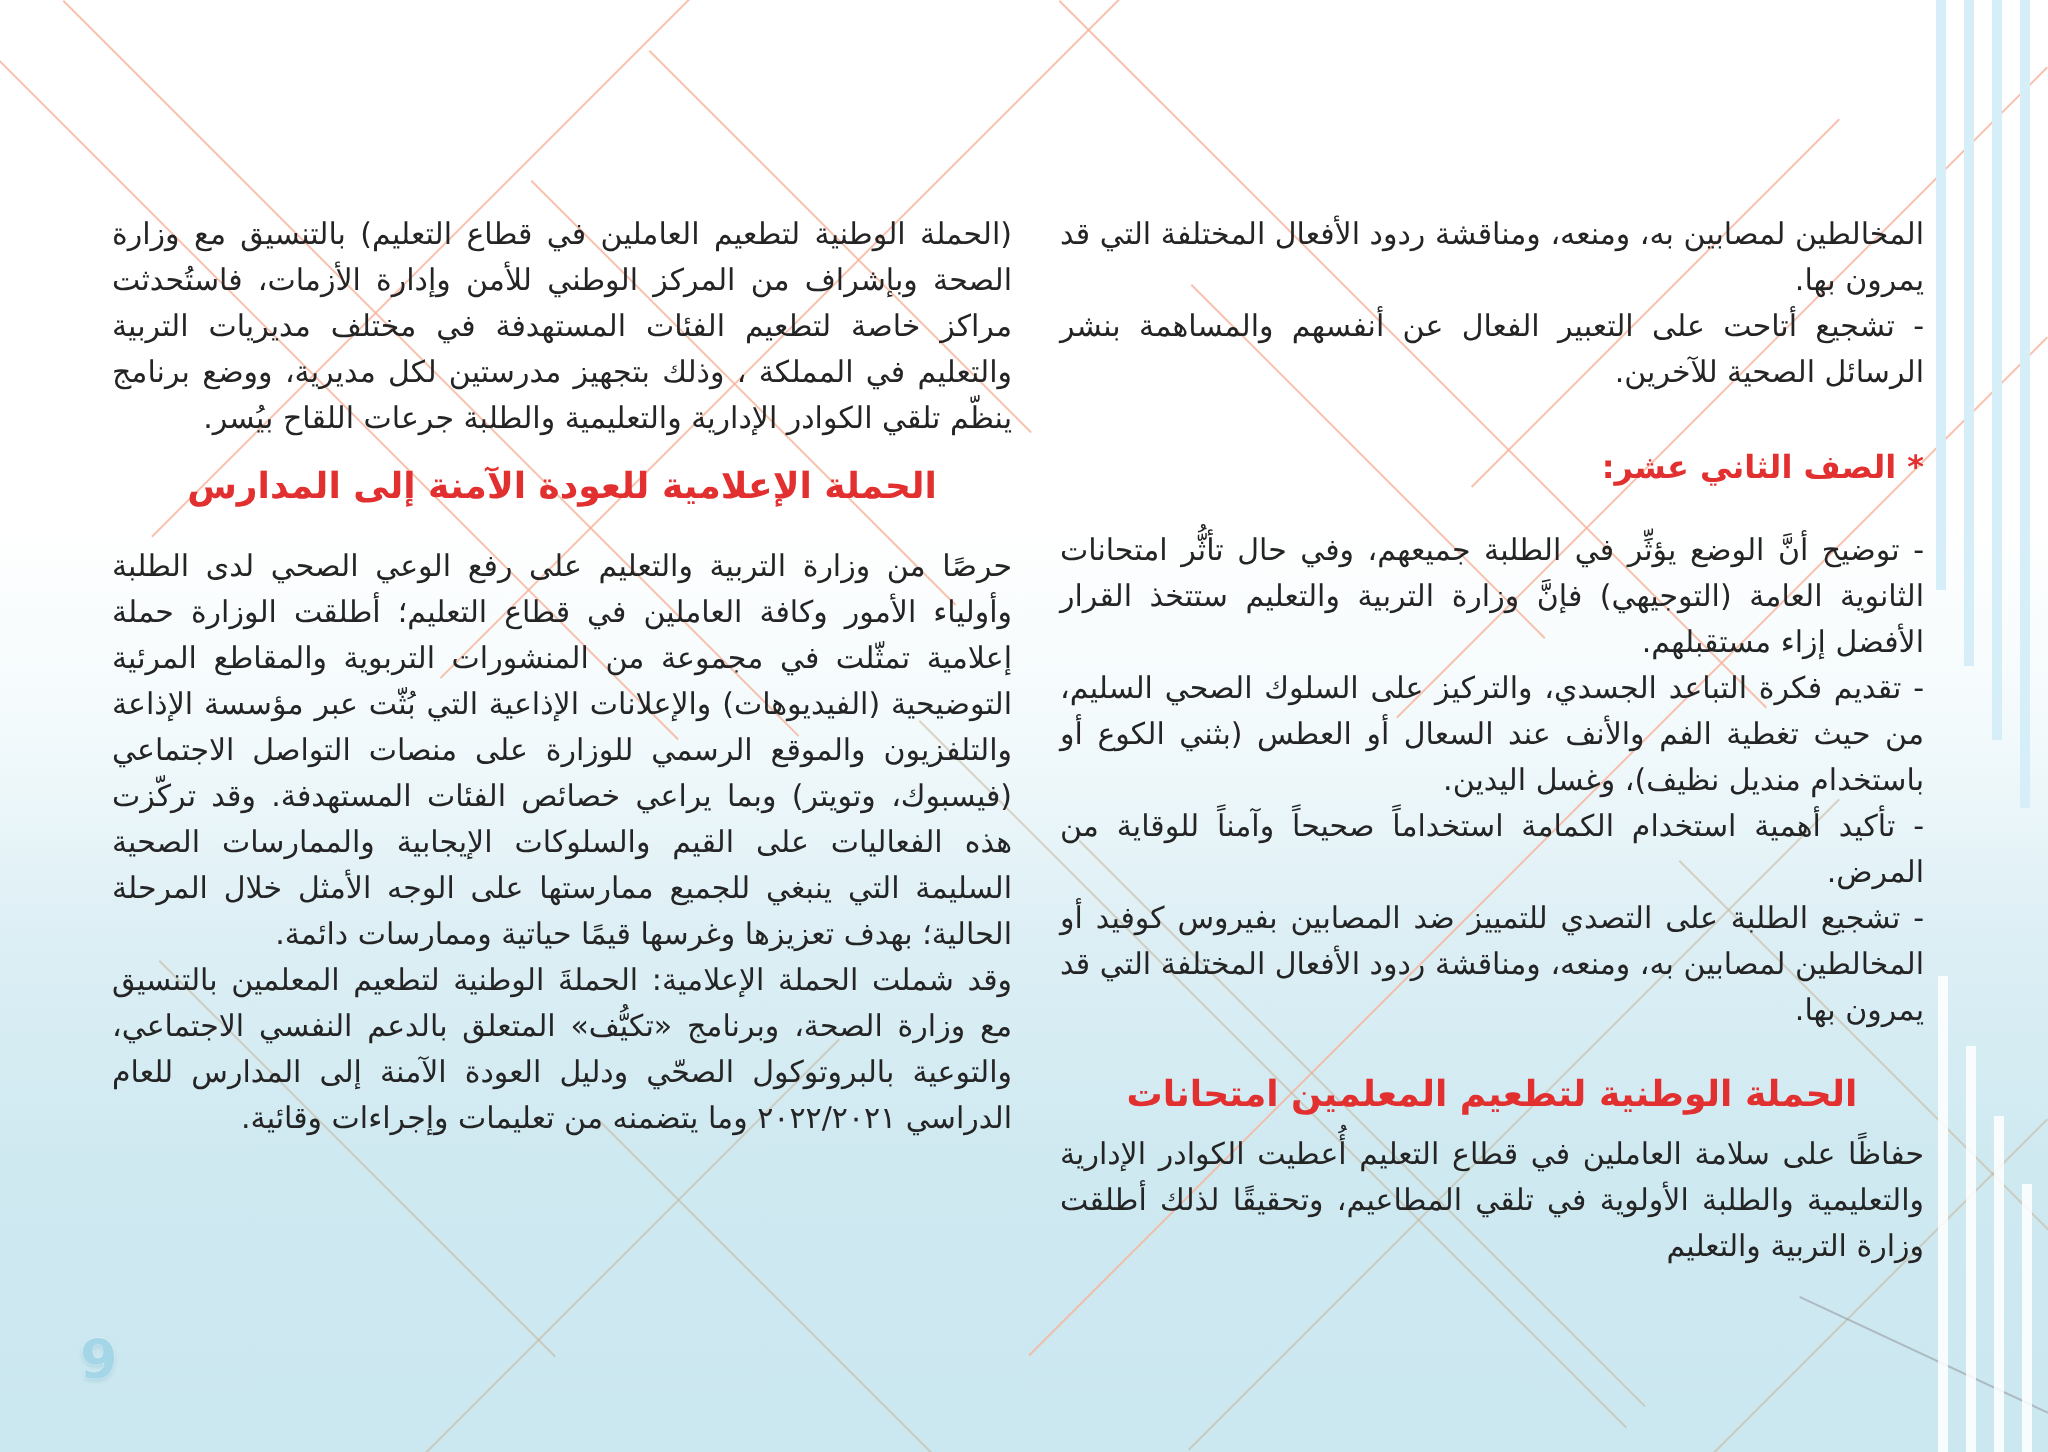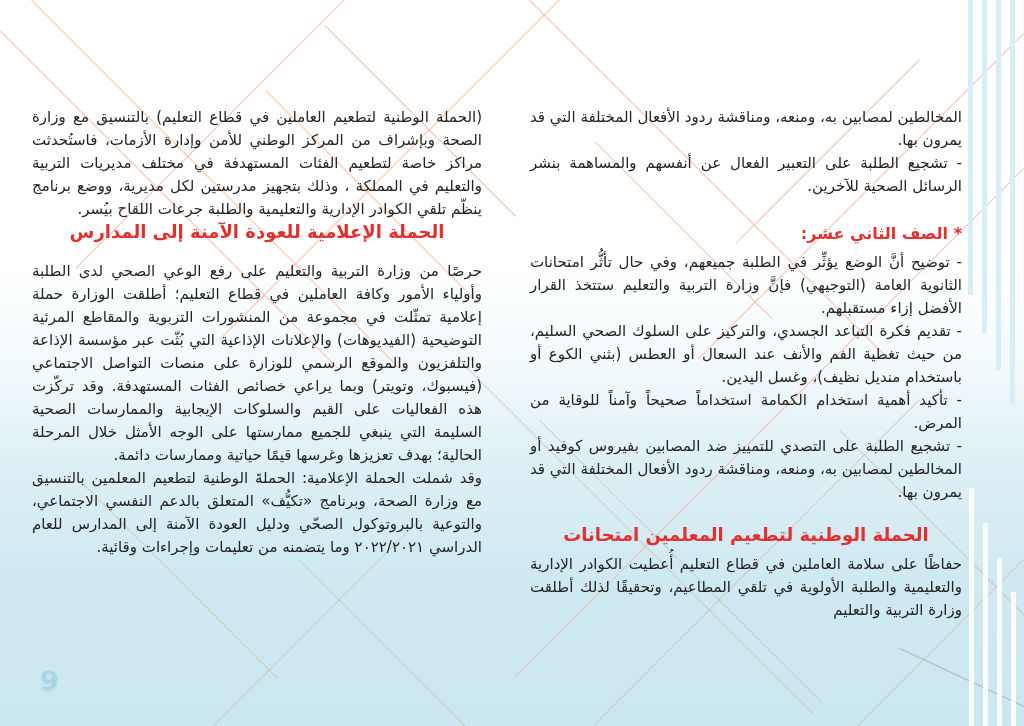--- a/index.html
+++ b/index.html
@@ -45,26 +45,26 @@
   .t4{left:1010px;height:404px;}
   .bb{position:absolute;bottom:0;width:5px;background:rgba(255,255,255,0.85);}
   .b1{left:969px;height:238px;}
   .b2{left:983px;height:203px;}
   .b3{left:997px;height:168px;}
   .b4{left:1011px;height:134px;}
   
   .col{position:absolute;top:106px;direction:rtl;color:#242424;}
   .col p{margin:0;font-size:15px;line-height:23px;text-align:justify;}
   .col-right{left:530px;width:432px;}
-  .col-left{left:32px;width:450px;}
+  .col-left{left:56px;width:450px;}
   .intro2{margin-bottom:0;}
-  .subhead{color:#e22f2f;font-weight:bold;font-size:16px;margin:26px 0 8px;text-align:right;}
+  .subhead{color:#e22f2f;font-weight:bold;font-size:16px;margin:26px 0 21px;text-align:right;}
   .heading{color:#e22f2f;font-weight:bold;font-size:18px;text-align:center;}
   .heading.campaign{margin:20px 0 8px;}
-  .heading.media{margin:0 0 18px;}
+  .heading.media{margin:12px 0 18px;}
   .gap-after{margin-bottom:14px !important;}
   .page-number{
     position:absolute;left:40px;bottom:30px;
     font-size:27px;font-weight:bold;color:#a5d6e8;
     text-shadow:0 0 1px #ffffff,0 1px 2px rgba(130,185,205,0.55);
   }
 </style>
 </head>
 <body>
 
@@ -95,21 +95,21 @@
   <div class="bt t2"></div>
   <div class="bt t3"></div>
   <div class="bt t4"></div>
   <div class="bb b1"></div>
   <div class="bb b2"></div>
   <div class="bb b3"></div>
   <div class="bb b4"></div>
 
   <section class="col col-right">
     <p>المخالطين لمصابين به، ومنعه، ومناقشة ردود الأفعال المختلفة التي قد يمرون بها.</p>
-    <p class="intro2">- تشجيع الطلبة على التعبير الفعال عن أنفسهم والمساهمة بنشر الرسائل الصحية للآخرين.</p>
+    <p class="intro2">- تشجيع أتاحت على التعبير الفعال عن أنفسهم والمساهمة بنشر الرسائل الصحية للآخرين.</p>
     <h3 class="subhead">* الصف الثاني عشر:</h3>
     <p>- توضيح أنَّ الوضع يؤثِّر في الطلبة جميعهم، وفي حال تأثُّر امتحانات الثانوية العامة (التوجيهي) فإنَّ وزارة التربية والتعليم ستتخذ القرار الأفضل إزاء مستقبلهم.</p>
     <p>- تقديم فكرة التباعد الجسدي، والتركيز على السلوك الصحي السليم، من حيث تغطية الفم والأنف عند السعال أو العطس (بثني الكوع أو باستخدام منديل نظيف)، وغسل اليدين.</p>
     <p>- تأكيد أهمية استخدام الكمامة استخداماً صحيحاً وآمناً للوقاية من المرض.</p>
     <p>- تشجيع الطلبة على التصدي للتمييز ضد المصابين بفيروس كوفيد أو المخالطين لمصابين به، ومنعه، ومناقشة ردود الأفعال المختلفة التي قد يمرون بها.</p>
     <h2 class="heading campaign">الحملة الوطنية لتطعيم المعلمين امتحانات</h2>
     <p>حفاظًا على سلامة العاملين في قطاع التعليم أُعطيت الكوادر الإدارية والتعليمية والطلبة الأولوية في تلقي المطاعيم، وتحقيقًا لذلك أطلقت وزارة التربية والتعليم</p>
   </section>
 
   <section class="col col-left">

